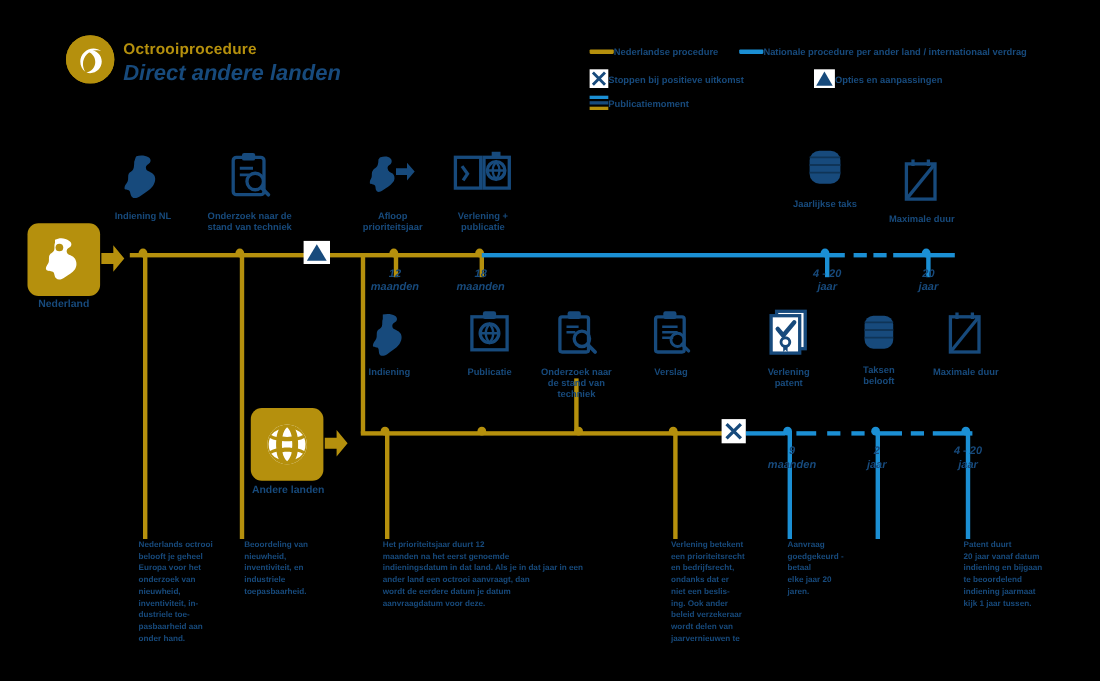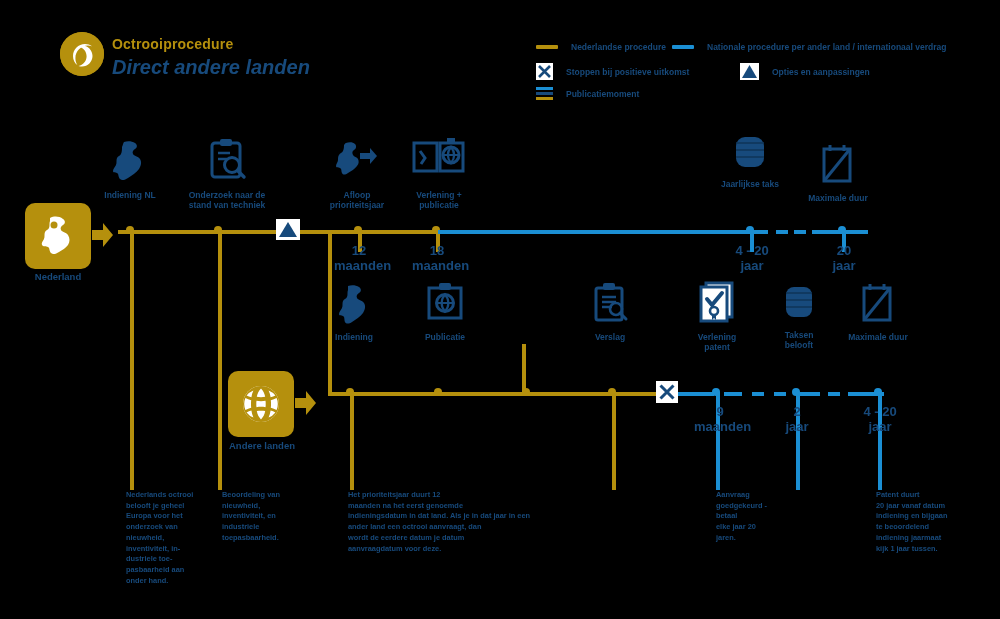--- a/index.html
+++ b/index.html
@@ -18,21 +18,21 @@
   
   #logo-mark{left:60px;top:32px;width:44px;height:44px;border-radius:50%;
      background:#b5900d;}
   #logo-mark svg{display:block;}
   #brand-top{left:112px;top:36px;color:#b5900d;font-size:14px;font-weight:bold;
      letter-spacing:.2px;white-space:nowrap;}
   #brand-main{left:112px;top:56px;color:#174a7c;font-size:20px;font-weight:bold;
      font-style:italic;white-space:nowrap;}
 
   
-  .lg-row{position:absolute;display:flex;align-items:center;gap:13px;}
+  .lg-row{position:absolute;display:flex;align-items:center;gap:0;}
   .lg-txt{font-size:8.5px;font-weight:bold;white-space:nowrap;}
   .sw-gold{width:22px;height:4px;background:#b5900d;border-radius:1px;}
   .sw-blue{width:22px;height:4px;background:#1b8fd4;border-radius:1px;}
   .sw-x{width:17px;height:17px;background:#fff;display:flex;align-items:center;
     justify-content:center;}
   .sw-tri{width:19px;height:17px;background:#fff;display:flex;align-items:center;
     justify-content:center;}
   .sw-pub{width:17px;height:13px;display:flex;flex-direction:column;gap:1.5px;}
   .sw-pub i{display:block;height:3.5px;width:100%;}
   .sw-pub i:nth-child(1){background:#1b8fd4;}
@@ -55,22 +55,22 @@
   .tile-label{position:absolute;color:#174a7c;font-size:9.5px;font-weight:bold;
      text-align:center;line-height:1.15;width:80px;}
 
   
   .node{position:absolute;display:flex;flex-direction:column;align-items:center;}
   .node .ico{display:block;}
   .node .nlabel{color:#174a7c;font-size:8.5px;font-weight:bold;text-align:center;
     line-height:1.2;margin-top:4px;white-space:pre-line;}
 
   
-  .dur{position:absolute;color:#174a7c;font-size:13px;font-weight:bold;
-    text-align:center;line-height:1.15;white-space:pre-line;}
+  .dur{position:absolute;color:#174a7c;font-size:10px;font-weight:bold;
+    text-align:center;line-height:1.15;white-space:pre-line;font-style:italic;}
 
   
   .mk-x{position:absolute;width:22px;height:22px;background:#fff;display:flex;
     align-items:center;justify-content:center;}
   .mk-tri{position:absolute;width:24px;height:21px;background:#fff;display:flex;
     align-items:center;justify-content:center;}
 
   
   .note{position:absolute;color:#174a7c;font-size:7.4px;font-weight:bold;
     line-height:1.45;white-space:pre-line;}
@@ -308,20 +308,34 @@
       <svg width="42" height="42" viewBox="0 0 42 42">
         <rect x="5" y="6" width="32" height="30" fill="none" stroke="#174a7c" stroke-width="3"></rect>
         <rect x="15" y="1" width="12" height="7" rx="2" fill="#174a7c"></rect>
         <circle cx="21" cy="21" r="8.5" fill="none" stroke="#174a7c" stroke-width="3"></circle>
         <path d="M12.5 21 h17 M21 12.5 c4.5 5 4.5 12 0 17 c-4.5-5-4.5-12 0-17z" stroke="#174a7c" stroke-width="2.2" fill="none"></path>
       </svg>
     </span>
     <span class="nlabel">Publicatie</span>
   </div>
 
+  <div class="node" style="left:488px;top:282px;width:72px;">
+    <span class="ico">
+      <svg width="42" height="42" viewBox="0 0 42 42">
+        <rect x="6" y="6" width="26" height="32" rx="2" fill="none" stroke="#174a7c" stroke-width="3"></rect>
+        <rect x="13" y="1" width="12" height="7" rx="2" fill="#174a7c"></rect>
+        <path d="M12 15 h11 M12 20 h8" stroke="#174a7c" stroke-width="2.4"></path>
+        <circle cx="26" cy="26" r="7" fill="none" stroke="#174a7c" stroke-width="3"></circle>
+        <path d="M31 31 L38 38" stroke="#174a7c" stroke-width="3.4" stroke-linecap="round"></path>
+      </svg>
+    </span>
+    <span class="nlabel">Onderzoek naar
+de stand van
+techniek</span>
+  </div>
 
   <div class="node" style="left:580px;top:282px;width:60px;">
     <span class="ico">
       <svg width="40" height="42" viewBox="0 0 40 42">
         <rect x="6" y="6" width="26" height="32" rx="2" fill="none" stroke="#174a7c" stroke-width="3"></rect>
         <rect x="13" y="1" width="12" height="7" rx="2" fill="#174a7c"></rect>
         <path d="M12 15 h14 M12 20 h14 M12 25 h10" stroke="#174a7c" stroke-width="2.4"></path>
         <circle cx="26" cy="27" r="6" fill="none" stroke="#174a7c" stroke-width="2.6"></circle>
         <path d="M30 31 L36 37" stroke="#174a7c" stroke-width="3" stroke-linecap="round"></path>
       </svg>
@@ -386,20 +400,29 @@
 nieuwheid,
 inventiviteit, en
 industriele
 toepasbaarheid.</div>
   <div class="note" style="left:348px;top:490px;width:186px;">Het prioriteitsjaar duurt 12
 maanden na het eerst genoemde
 indieningsdatum in dat land. Als je in dat jaar in een
 ander land een octrooi aanvraagt, dan
 wordt de eerdere datum je datum
 aanvraagdatum voor deze.</div>
+  <div class="note" style="left:610px;top:490px;width:76px;">Verlening betekent
+een prioriteitsrecht
+en bedrijfsrecht,
+ondanks dat er
+niet een beslis-
+ing. Ook ander
+beleid verzekeraar
+wordt delen van
+jaarvernieuwen te</div>
   <div class="note" style="left:716px;top:490px;width:66px;">Aanvraag
 goedgekeurd -
 betaal
 elke jaar 20
 jaren.</div>
   <div class="note" style="left:876px;top:490px;width:110px;">Patent duurt
 20 jaar vanaf datum
 indiening en bijgaan
 te beoordelend
 indiening jaarmaat

